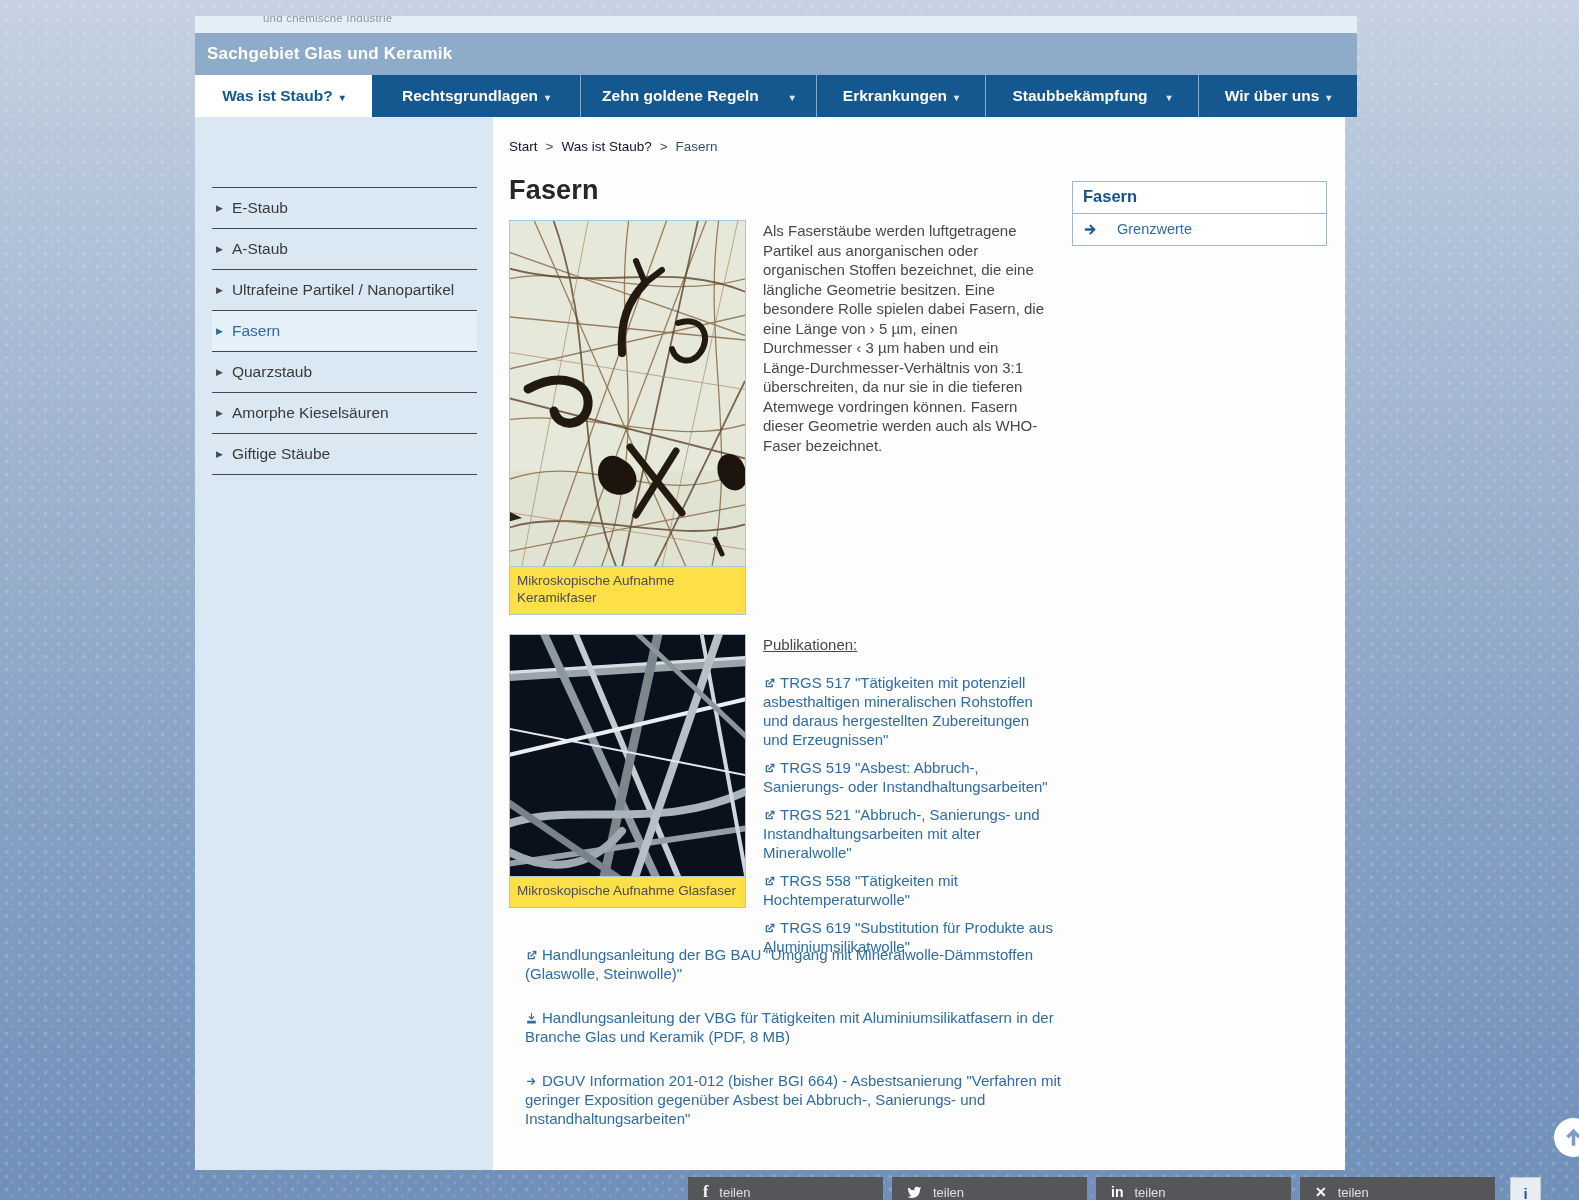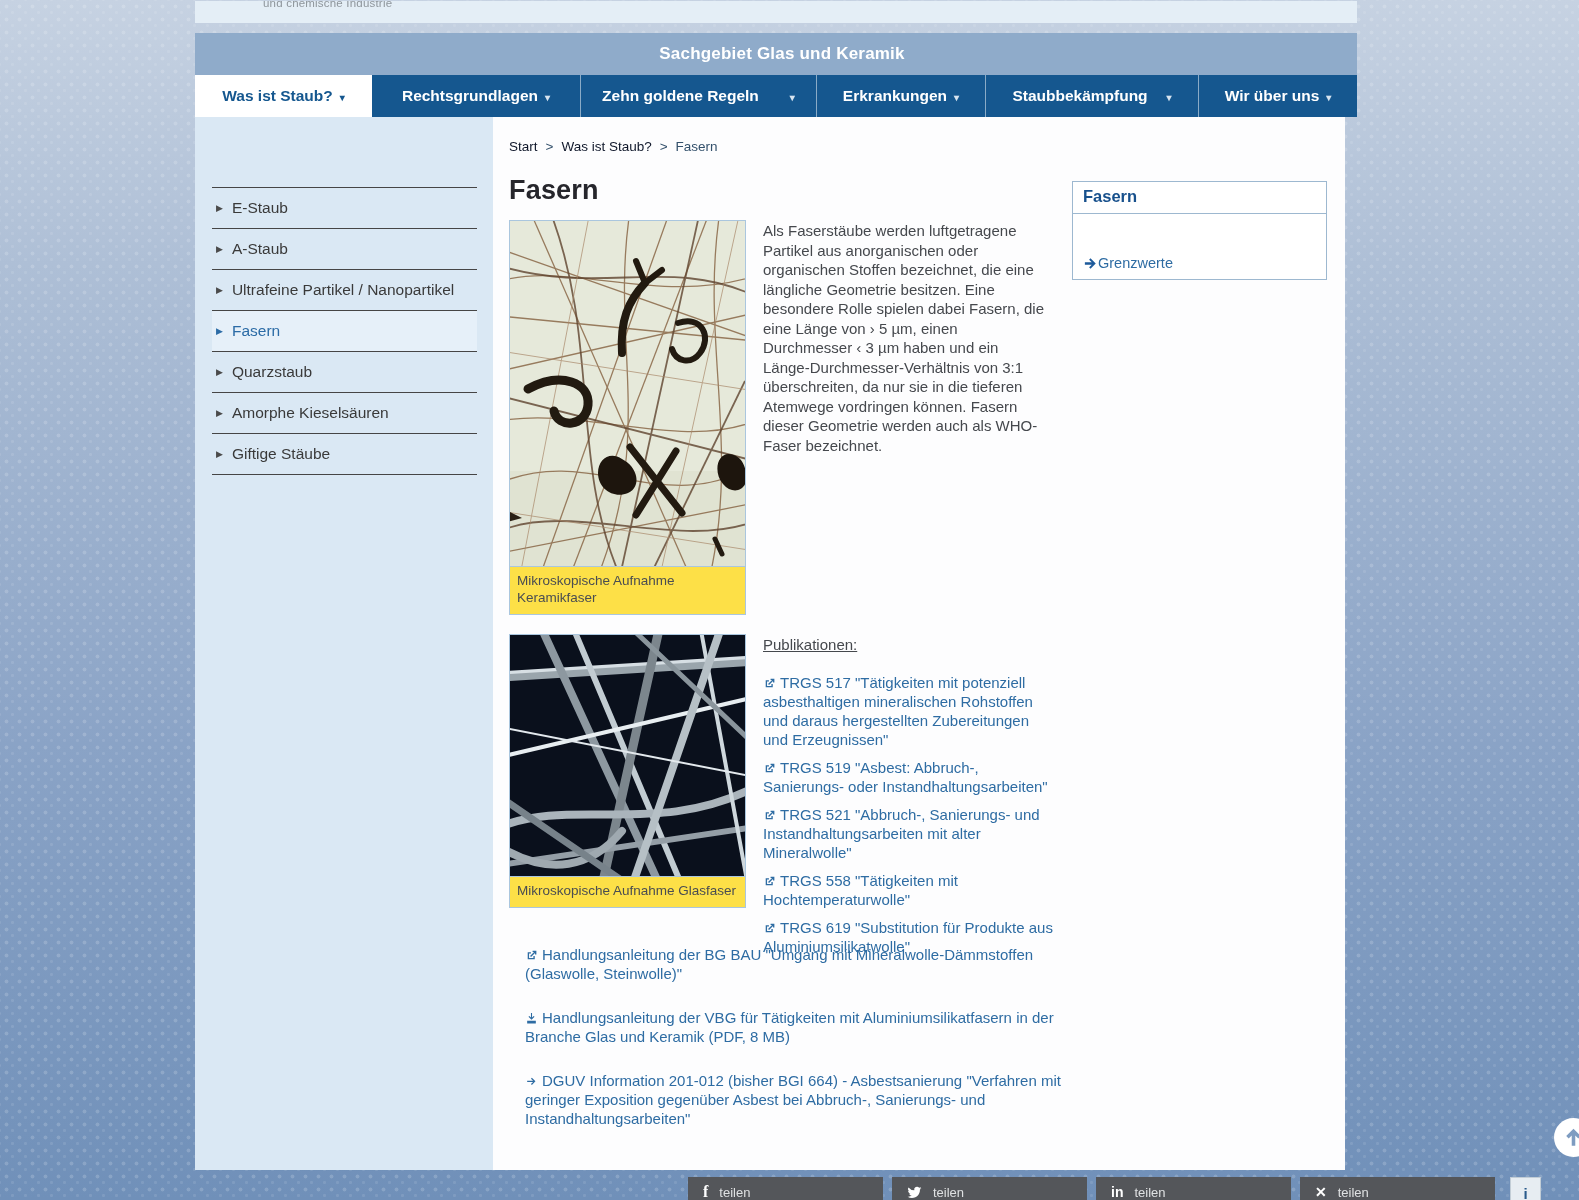--- a/index.html
+++ b/index.html
@@ -9,25 +9,25 @@
     background-image:
       radial-gradient(rgba(255,255,255,.17) 1.6px, rgba(255,255,255,0) 2.3px),
       radial-gradient(rgba(255,255,255,.10) 1.2px, rgba(255,255,255,0) 1.9px),
       linear-gradient(180deg,#c6d2e2 0%,#aebfd6 22%,#8aa3c6 62%,#7090b9 100%);
     background-size:13px 13px,13px 13px,100% 100%;
     background-position:0 0,6px 6px,0 0;
   }
   .site{position:absolute;left:195px;top:0;width:1162px;height:1200px;}
 
   
-  .topstrip{position:absolute;left:0;top:1px;width:100%;height:22px;background:#e4eef6;overflow:hidden;}
+  .topstrip{position:absolute;left:0;top:16px;width:100%;height:22px;background:#e4eef6;overflow:hidden;}
   .logo-text{position:absolute;left:68px;top:-4px;font-size:11.5px;color:#8e959b;letter-spacing:.2px;}
 
   
-  .banner{position:absolute;left:0;top:33px;width:100%;height:42px;background:#8fabca;display:flex;align-items:center;justify-content:center;}
+  .banner{position:absolute;left:0;top:33px;width:100%;height:42px;background:#8fabca;display:flex;align-items:center;}
   .banner-title{color:#ffffff;font-weight:bold;font-size:17px;padding-left:12px;letter-spacing:.2px;}
 
   
   .nav{position:absolute;left:0;top:75px;width:100%;height:42px;display:flex;}
   .tab{background:#15578f;color:#fff;font-weight:bold;font-size:15.5px;display:flex;align-items:center;justify-content:center;cursor:pointer;box-sizing:border-box;}
   .tab .caret{font-size:10px;margin-left:7px;color:#d7e4f0;transform:translateY(1px);}
   .tab.active{background:#ffffff;color:#15578f;}
   .tab.active .caret{color:#15578f;}
   .tab.sep{border-right:1px solid rgba(255,255,255,.5);}
   .t1{width:177px;} .t2{width:209px;} .t3{width:236px;gap:24px;} .t4{width:169px;text-align:right;} .t5{width:213px;gap:12px;} .t6{width:158px;}
@@ -69,21 +69,21 @@
   .publist li{margin-bottom:9px;}
   a.plink{color:#2e6ca3;text-decoration:none;cursor:pointer;}
   .ico{vertical-align:-2px;margin-right:4px;}
 
   .widelinks{position:absolute;left:32px;top:828px;width:546px;font-size:15px;line-height:19px;}
   .widelinks .wl{margin-bottom:25px;}
 
   
   .infobox{position:absolute;left:579px;top:64px;width:255px;border:1px solid #9db8d0;background:#ffffff;box-sizing:border-box;}
   .infobox-title{padding:5px 10px 7px;font-weight:bold;font-size:16.5px;color:#17508c;border-bottom:1px solid #9db8d0;}
-  .infobox-link{padding:7px 10px 8px;font-size:14.5px;color:#2e6ca3;display:flex;align-items:flex-end;gap:0;cursor:pointer;margin-top:34px;}
+  .infobox-link{padding:7px 10px 8px;font-size:14.5px;color:#2e6ca3;display:flex;align-items:flex-end;gap:19px;cursor:pointer;}
 
   
   .share{position:absolute;left:493px;top:1177px;display:flex;align-items:flex-start;}
   .share-btn{width:195px;height:40px;background:#54565a;color:#dfe1e2;margin-right:9px;box-sizing:border-box;
     display:flex;align-items:flex-start;gap:11px;padding:8px 0 0 15px;font-size:13px;cursor:pointer;}
   .share-btn .sicon{color:#ffffff;font-weight:bold;font-size:14px;line-height:15px;}
   .share-btn .sicon.serif{font-family:"Liberation Serif",serif;font-size:16px;line-height:14px;}
   .share-info{width:31px;height:36px;background:#e7edf2;border:1px solid #c2cdd6;box-sizing:border-box;color:#2a5b8b;
     font-weight:bold;font-size:15px;display:flex;align-items:flex-start;justify-content:center;padding-top:7px;margin-left:6px;cursor:pointer;}
 

